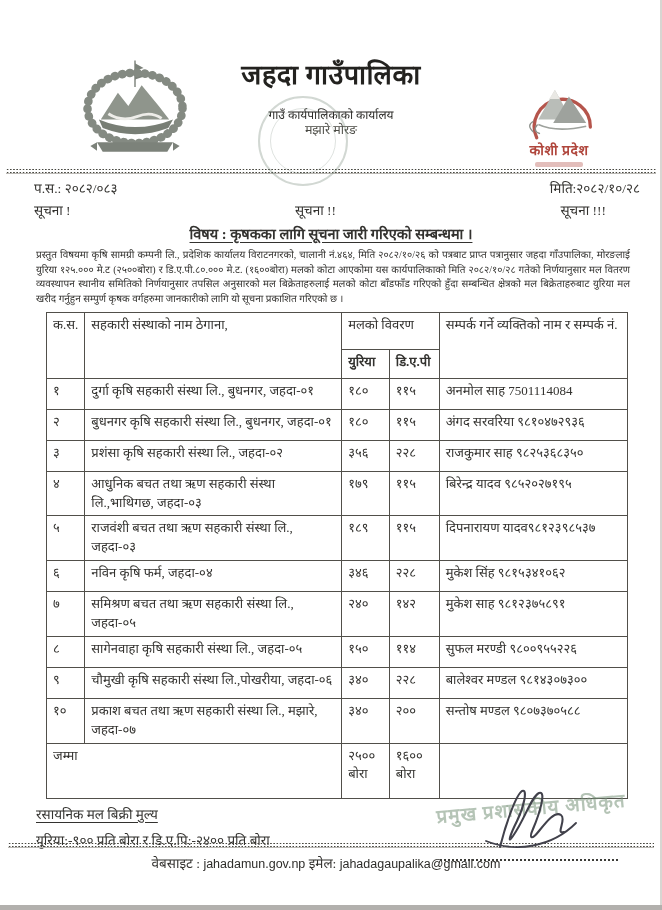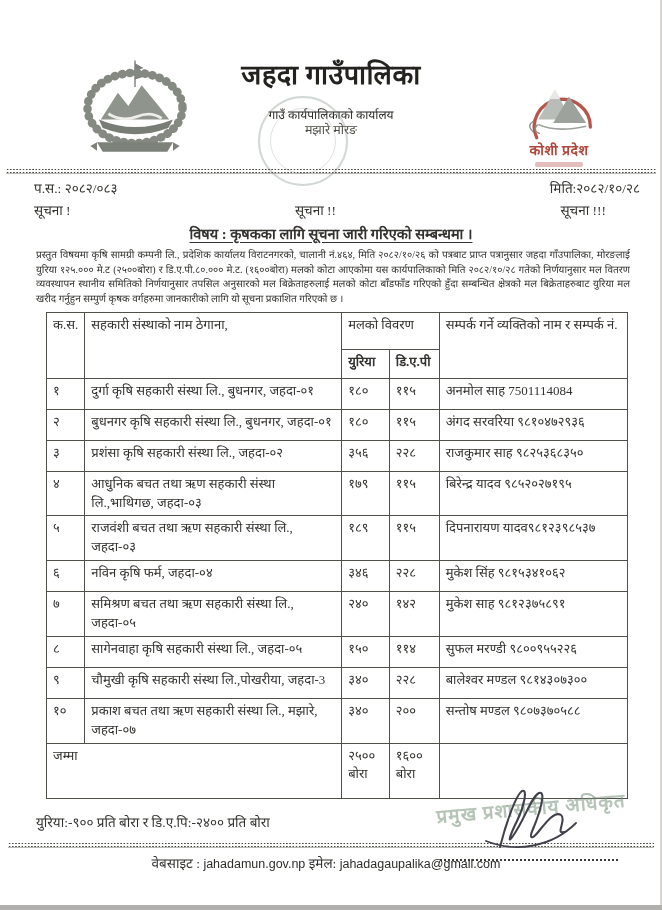--- a/index.html
+++ b/index.html
@@ -200,21 +200,21 @@
       </tr>
       <tr class="rowline">
         <td class="c-sn">८</td>
         <td class="c-name">सागेनवाहा कृषि सहकारी संस्था लि., जहदा-०५</td>
         <td class="c-num">१५०</td>
         <td class="c-num">११४</td>
         <td>सुफल मरण्डी ९८००९५५२२६</td>
       </tr>
       <tr class="rowline">
         <td class="c-sn">९</td>
-        <td class="c-name">चौमुखी कृषि सहकारी संस्था लि.,पोखरीया, जहदा-3</td>
+        <td class="c-name">चौमुखी कृषि सहकारी संस्था लि.,पोखरीया, जहदा-०६</td>
         <td class="c-num">३४०</td>
         <td class="c-num">२२८</td>
         <td>बालेश्वर मण्डल ९८१४३०७३००</td>
       </tr>
       <tr class="rowline">
         <td class="c-sn">१०</td>
         <td class="c-name">प्रकाश बचत तथा ऋण सहकारी संस्था लि., मझारे, जहदा-०७</td>
         <td class="c-num">३४०</td>
         <td class="c-num">२००</td>
         <td>सन्तोष मण्डल ९८०७३७०५८८</td>
@@ -225,20 +225,21 @@
 बोरा</td>
         <td class="pre">१६००
 बोरा</td>
         <td></td>
       </tr>
     </tbody>
   </table>
 
   <div class="lower">
     <div class="lower-left">
+      <div class="price-h">रसायनिक मल बिक्री मुल्य</div>
       <div class="price-l">युरिया:-९०० प्रति बोरा र डि.ए.पि:-२४०० प्रति बोरा</div>
 
     </div>
 
     <div class="sign-block">
       <svg class="sig" width="150" height="74" viewBox="0 0 150 74">
         <path d="M46,66 C52,42 62,14 68,10 C74,7 70,26 63,40 C56,54 53,64 59,55 C71,38 77,16 85,12 C93,9 85,34 79,48 C75,57 77,60 85,50 C93,40 101,30 107,34 C113,38 101,54 110,51" stroke="#41414b" stroke-width="2.1" fill="none" stroke-linecap="round"></path>
         <path d="M32,60 C62,72 98,66 122,42" stroke="#41414b" stroke-width="1.8" fill="none" stroke-linecap="round"></path>
       </svg>
       <div class="sig-dots"></div>

